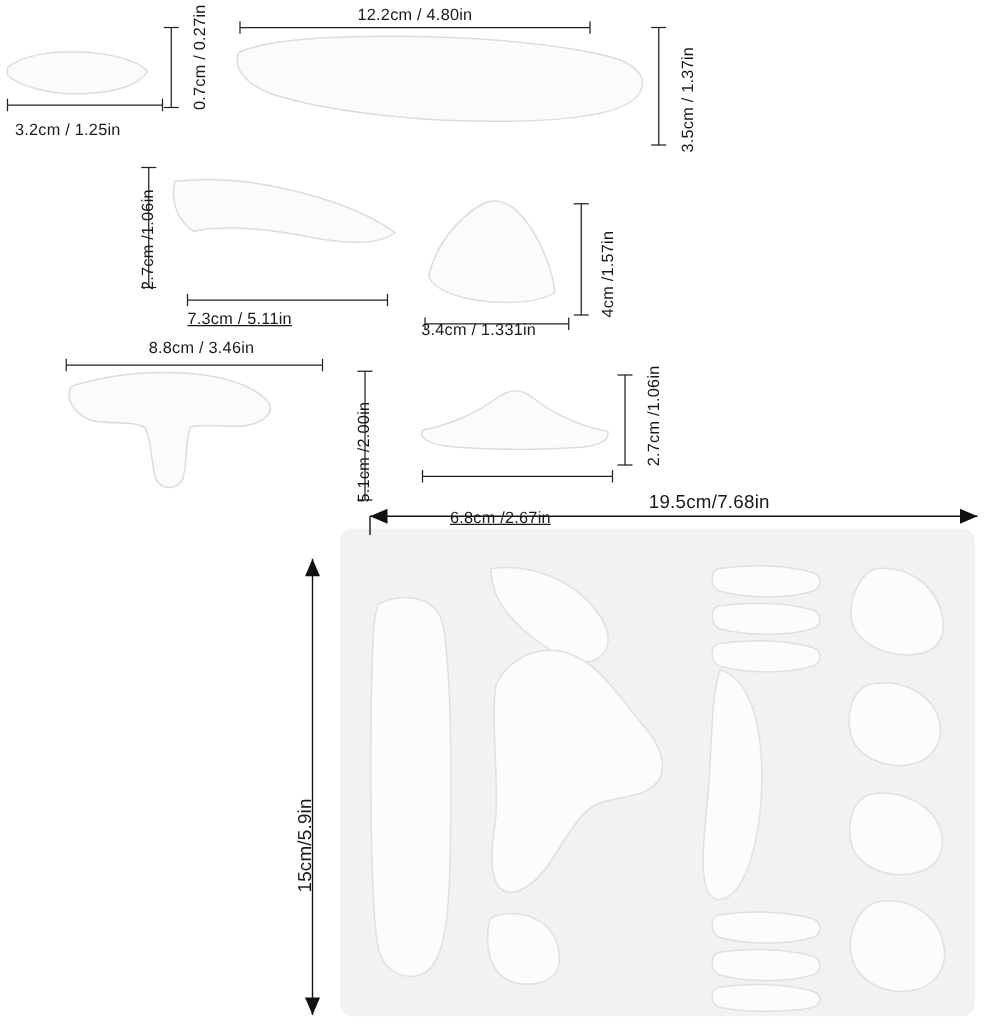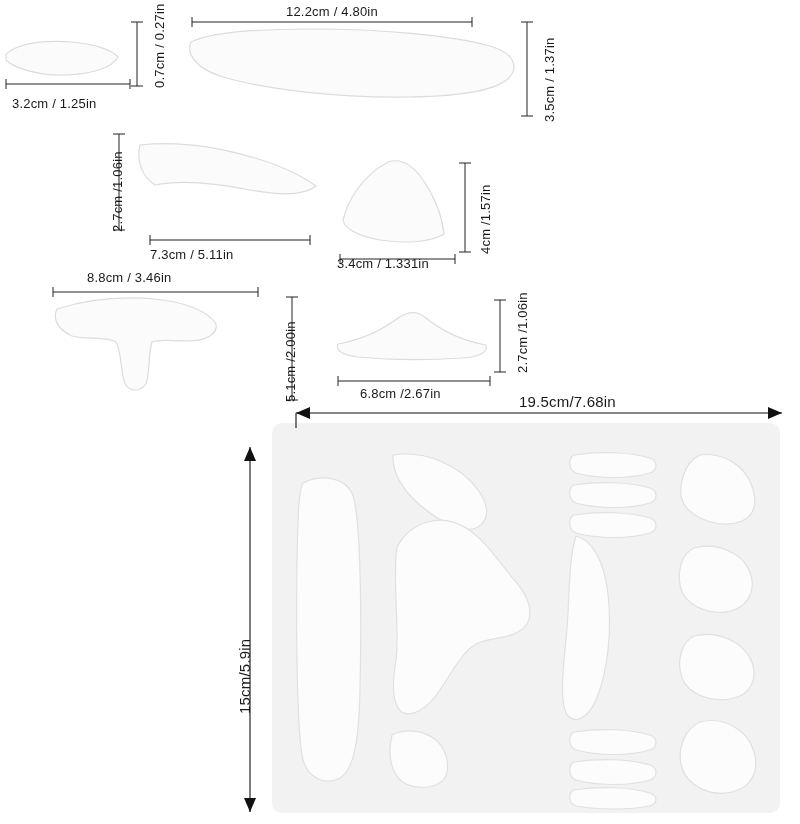--- a/index.html
+++ b/index.html
@@ -209,31 +209,31 @@
   <div class="dim-label" style="left:12px; top:96px;">3.2cm / 1.25in</div>
 
   <div class="dim-label rot-90" style="left:152px; top:88px;">0.7cm / 0.27in</div>
 
   <div class="dim-label" style="left:286px; top:4px;">12.2cm / 4.80in</div>
 
   <div class="dim-label rot-90" style="left:542px; top:122px;">3.5cm / 1.37in</div>
 
   <div class="dim-label rot-90" style="left:110px; top:232px;">2.7cm /1.06in</div>
 
-  <div class="dim-label" style="left:150px; top:247px;">7.3cm / 5.11in</div>
+  <div class="dim-label" style="left:150px; top:247px;text-decoration:underline;">7.3cm / 5.11in</div>
 
   <div class="dim-label rot-90" style="left:478px; top:254px;">4cm /1.57in</div>
 
   <div class="dim-label" style="left:337px; top:256px;">3.4cm / 1.331in</div>
 
-  <div class="dim-label" style="left:87px; top:270px;">8.8cm / 3.46in</div>
+  <div class="dim-label" style="left:119px; top:270px;">8.8cm / 3.46in</div>
 
   <div class="dim-label rot-90" style="left:283px; top:402px;">5.1cm /2.00in</div>
 
   <div class="dim-label rot-90" style="left:515px; top:373px;">2.7cm /1.06in</div>
 
-  <div class="dim-label" style="left:360px; top:386px;">6.8cm /2.67in</div>
+  <div class="dim-label" style="left:360px; top:406px;text-decoration:underline;">6.8cm /2.67in</div>
 
   <div class="dim-label big" style="left:519px; top:393px;">19.5cm/7.68in</div>
 
   <div class="dim-label big rot-90" style="left:236px; top:714px;">15cm/5.9in</div>
 
 </div>
 
 </body></html>

